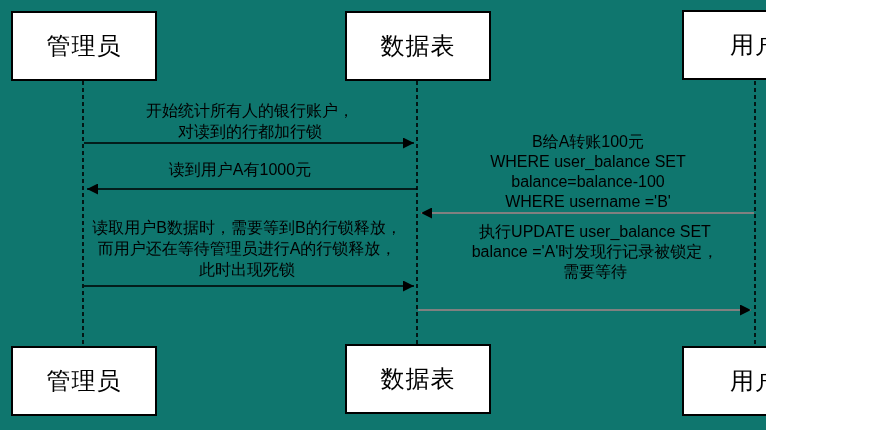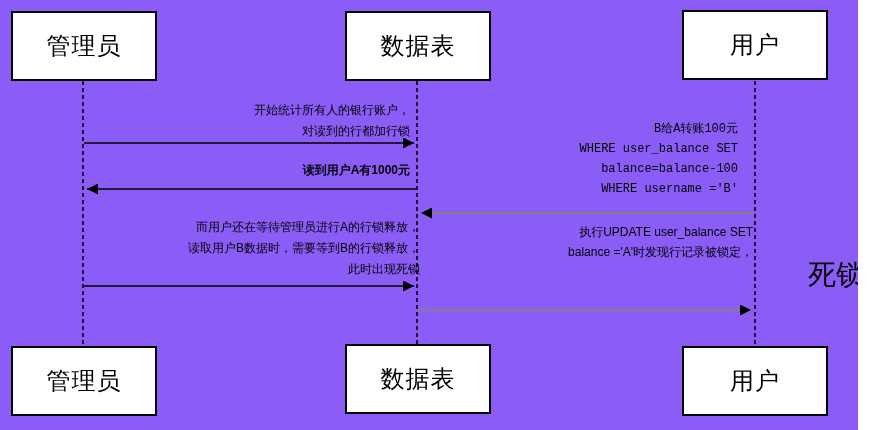--- a/index.html
+++ b/index.html
@@ -1,20 +1,20 @@
 <!DOCTYPE html>
 <html><head>
 <meta charset="utf-8">
 <style>
   html, body { margin: 0; padding: 0; background: #ffffff; }
   #canvas {
     position: relative;
-    width: 858px;
+    width: 766px;
     height: 430px;
-    background: #8b5cf6;
+    background: #0f766e;
     font-family: "Liberation Sans", sans-serif;
     color: #000000;
     overflow: hidden;
   }
   #wires {
     position: absolute;
     left: 0; top: 0;
     width: 886px; height: 430px;
   }
   .actor-box {
@@ -34,28 +34,28 @@
     white-space: nowrap;
   }
   .box-admin-top  { left: 11px;  top: 11px; }
   .box-table-top  { left: 345px; top: 11px; }
   .box-user-top   { left: 682px; top: 10px; }
   .box-admin-bot  { left: 11px;  top: 346px; }
   .box-table-bot  { left: 345px; top: 344px; }
   .box-user-bot   { left: 682px; top: 346px; }
   .msg {
     position: absolute;
-    text-align: right;
-    font-size: 12px;
+    text-align: center;
+    font-size: 16px;
     line-height: 20px;
     white-space: nowrap;
   }
   .msg1 { left: 90px;  top: 100px; width: 320px; line-height: 21px; }
-  .msg2 { left: 90px;  top: 160px; width: 320px; font-weight: bold; }
-  .msg3 { left: 438px; top: 119px; width: 300px; font-family: Liberation Mono, monospace; }
+  .msg2 { left: 80px;  top: 160px; width: 320px; }
+  .msg3 { left: 438px; top: 132px; width: 300px; }
   .msg4 { left: 74px;  top: 217px; width: 346px; line-height: 21px; }
   .msg5 { left: 437px; top: 222px; width: 316px; }
   .deadlock-label {
     position: absolute;
     left: 796px; top: 260px; width: 80px;
     font-size: 28px;
     line-height: 1.1;
     text-align: center;
     white-space: nowrap;
   }
@@ -110,24 +110,25 @@
   <div class="msg msg2">
       <div>读到用户A有1000元</div>
     </div>
   <div class="msg msg3">
       <div>B给A转账100元</div>
       <div>WHERE user_balance SET</div>
       <div>balance=balance-100</div>
       <div>WHERE username ='B'</div>
     </div>
   <div class="msg msg4">
+      <div>读取用户B数据时，需要等到B的行锁释放，</div>
       <div>而用户还在等待管理员进行A的行锁释放，</div>
-      <div>读取用户B数据时，需要等到B的行锁释放，</div>
       <div>此时出现死锁</div>
     </div>
   <div class="msg msg5">
       <div>执行UPDATE user_balance SET</div>
       <div>balance ='A'时发现行记录被锁定，</div>
+      <div>需要等待</div>
     </div>
 
   <div class="deadlock-label">死锁</div>
 
 </div>
 
 </body></html>

